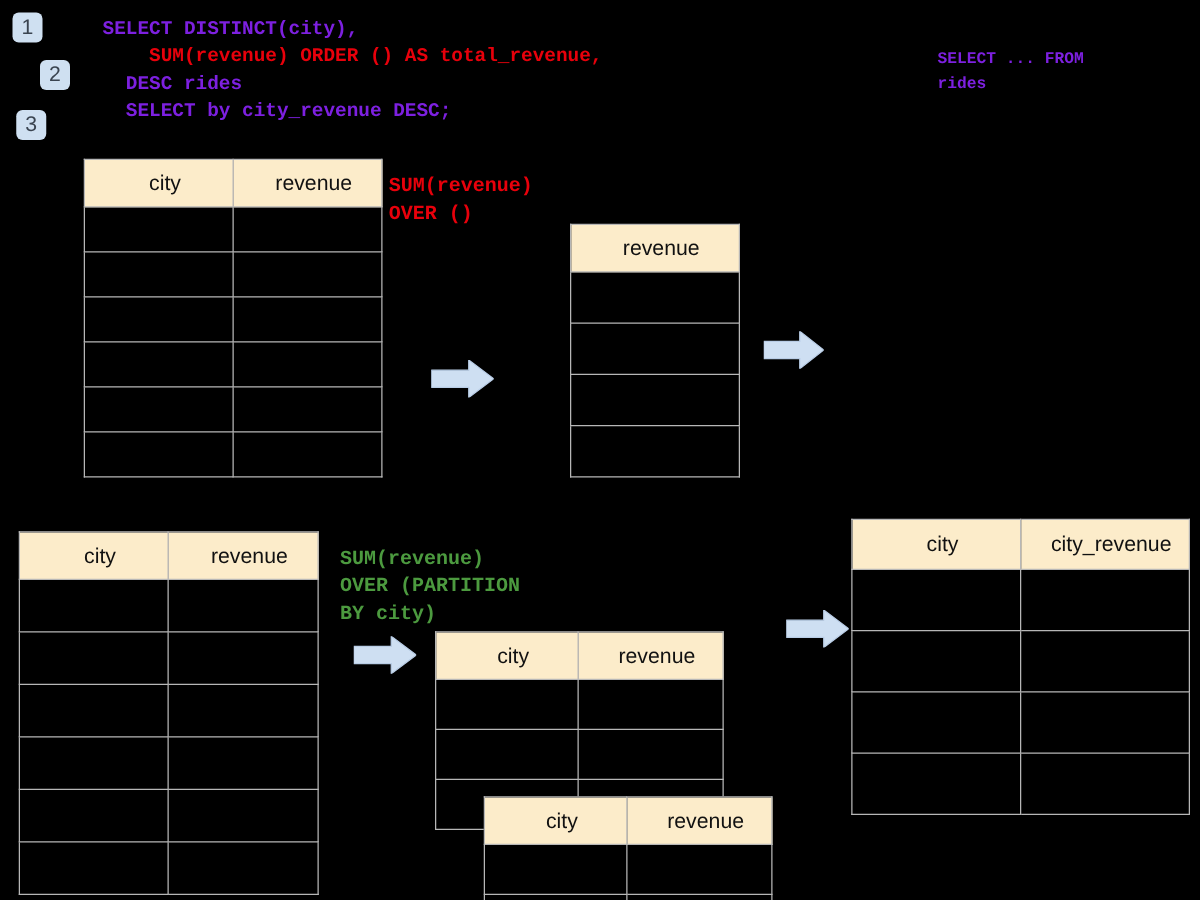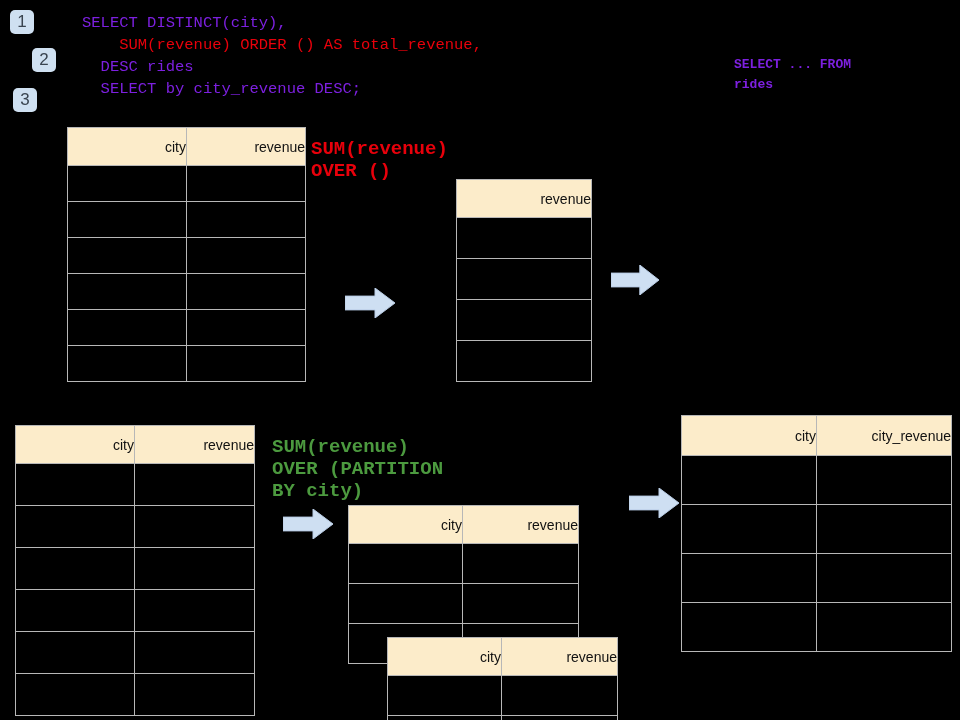--- a/index.html
+++ b/index.html
@@ -30,32 +30,32 @@
     height: 24px;
   }
 
   
   .code {
     position: absolute;
     font-family: "Liberation Mono", monospace;
     font-size: 15.5px;
     line-height: 22px;
     white-space: pre;
-    font-weight: normal;
+    font-weight: bold;
     letter-spacing: 0px;
   }
   .c-violet { color: #7d20e0; }
   .c-red    { color: #e8000b; }
   .c-green  { color: #4c9a3f; }
 
   
   .annot {
     position: absolute;
     font-family: "Liberation Mono", monospace;
-    font-size: 19px;
+    font-size: 16px;
     line-height: 22px;
     white-space: pre;
     font-weight: bold;
   }
   .annot.red   { color: #e8000b; }
   .annot.green { color: #4c9a3f; }
   .annot.violet{ color: #7d20e0; }
 
   
   .tbl {
@@ -66,23 +66,23 @@
   }
   .tbl td {
     border: 1px solid #b7b7b7;
     padding: 0;
     background: #000000;
   }
   .tbl td.hdr {
     background: #fcecca;
     color: #111111;
     font-family: "Liberation Sans", sans-serif;
-    font-size: 14px;
+    font-size: 17px;
     padding: 4px 0 4px 10px;
-    text-align: right;
+    text-align: center;
     vertical-align: middle;
   }
 
   
   .arrow {
     position: absolute;
   }
 </style>
 </head>
 <body>
@@ -90,21 +90,21 @@
 <div id="canvas">
 
   <div id="badges">
       <div class="badge" style="left: 10px; top: 10px;">1</div>
       <div class="badge" style="left: 32px; top: 48px;">2</div>
       <div class="badge" style="left: 13px; top: 88px;">3</div>
     </div>
 
   <div class="code" id="sql-block" style="left:82px; top:12px;"><div class="c-violet">SELECT DISTINCT(city),</div><div class="c-red">    SUM(revenue) ORDER () AS total_revenue,</div><div class="c-violet">  DESC rides</div><div class="c-violet">  SELECT by city_revenue DESC;</div></div>
 
-  <div class="annot violet" id="side-snippet" style="left:734px; top:37px; font-size:13px; line-height:20px;margin-top:18px;">SELECT ... FROM
+  <div class="annot violet" id="side-snippet" style="left:750px; top:37px; font-size:13px; line-height:20px;">SELECT ... FROM
 rides</div>
 
   <div id="annotations">
       <div class="annot red" style="left: 311px; top: 138px;">SUM(revenue)
 OVER ()</div>
       <div class="annot green" style="left: 272px; top: 436px;">SUM(revenue)
 OVER (PARTITION
 BY city)</div>
     </div>
 

